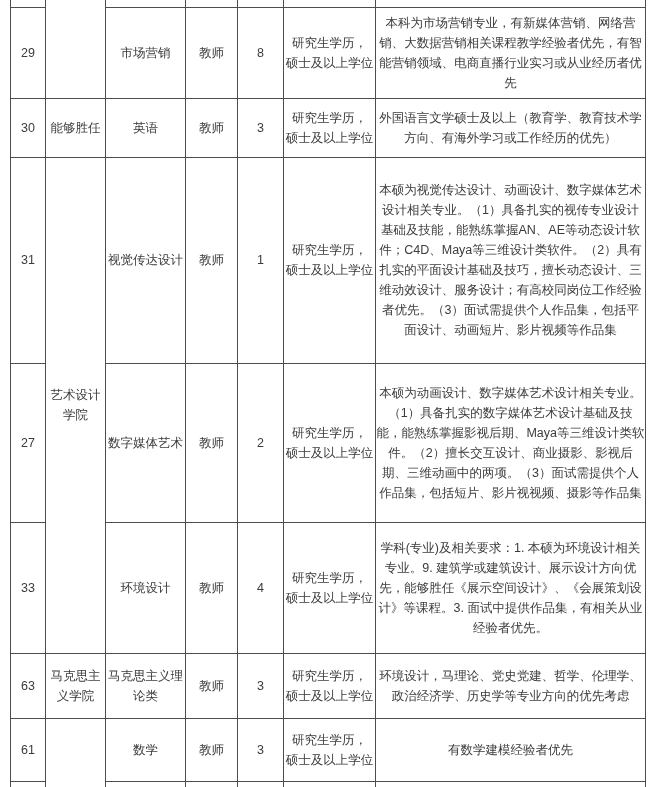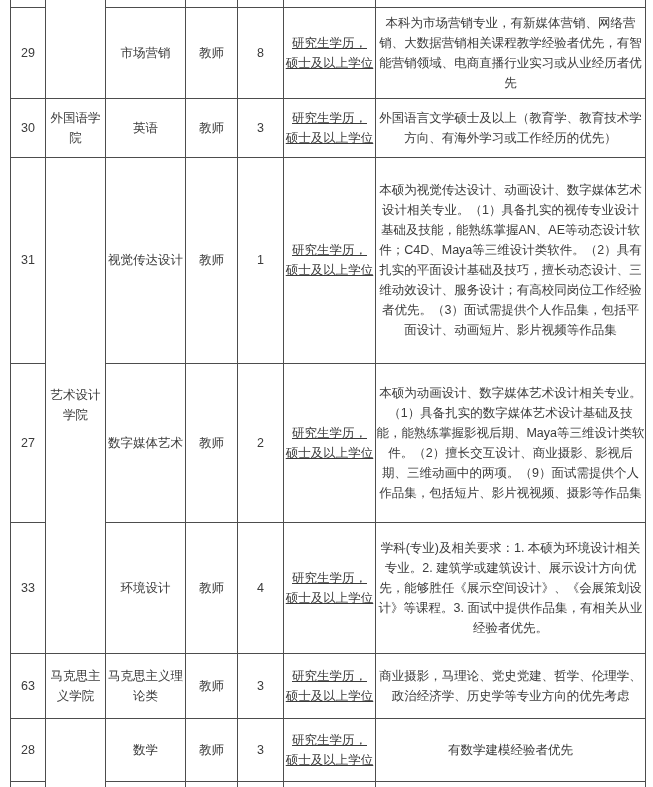--- a/index.html
+++ b/index.html
@@ -28,21 +28,21 @@
     text-align: center;
     vertical-align: middle;
     padding: 0;
     overflow: hidden;
     line-height: 1.6;
     word-break: break-all;
     margin-top: 13px;
   }
   td.major-cell { padding: 0 1px; line-height: 2.1; }
   td.college-cell { padding: 0 2px; line-height: 2.1; }
-  td.edu-cell { line-height: 2.15; text-decoration: underline; }
+  td.edu-cell { line-height: 2.15; }
   td.edu-cell .edu-line { white-space: nowrap; }
   td.req-cell {
     text-align: justify;
     padding: 2px 6px;
     font-size: 12px;
     line-height: 25.6px;
   }
   tr.partial-top td { border-top: none; }
   tr.partial-bottom td { border-bottom: none; }
   td.no-bottom { border-bottom: none; }
@@ -80,21 +80,21 @@
       <td>8</td>
       <td class="edu-cell">
         <div class="edu-line">研究生学历，</div>
         <div class="edu-line">硕士及以上学位</div>
       </td>
       <td class="req-cell">本科为市场营销专业，有新媒体营销、网络营销、大数据营销相关课程教学经验者优先，有智能营销领域、电商直播行业实习或从业经历者优先</td>
     </tr>
 
     <tr style="height:59px">
       <td>30</td>
-      <td class="college-cell">外国语学院</td>
+      <td class="college-cell">能够胜任</td>
       <td class="major-cell">英语</td>
       <td>教师</td>
       <td>3</td>
       <td class="edu-cell">
         <div class="edu-line">研究生学历，</div>
         <div class="edu-line">硕士及以上学位</div>
       </td>
       <td class="req-cell">外国语言文学硕士及以上（教育学、教育技术学方向、有海外学习或工作经历的优先）</td>
     </tr>
 
@@ -113,50 +113,50 @@
 
     <tr style="height:159px">
       <td>27</td>
       <td class="major-cell">数字媒体艺术</td>
       <td>教师</td>
       <td>2</td>
       <td class="edu-cell">
         <div class="edu-line">研究生学历，</div>
         <div class="edu-line">硕士及以上学位</div>
       </td>
-      <td class="req-cell">本硕为动画设计、数字媒体艺术设计相关专业。（1）具备扎实的数字媒体艺术设计基础及技能，能熟练掌握影视后期、Maya等三维设计类软件。（2）擅长交互设计、商业摄影、影视后期、三维动画中的两项。（9）面试需提供个人作品集，包括短片、影片视视频、摄影等作品集</td>
+      <td class="req-cell">本硕为动画设计、数字媒体艺术设计相关专业。（1）具备扎实的数字媒体艺术设计基础及技能，能熟练掌握影视后期、Maya等三维设计类软件。（2）擅长交互设计、商业摄影、影视后期、三维动画中的两项。（3）面试需提供个人作品集，包括短片、影片视视频、摄影等作品集</td>
     </tr>
 
     <tr style="height:131px">
       <td>33</td>
       <td class="major-cell">环境设计</td>
       <td>教师</td>
       <td>4</td>
       <td class="edu-cell">
         <div class="edu-line">研究生学历，</div>
         <div class="edu-line">硕士及以上学位</div>
       </td>
-      <td class="req-cell">学科(专业)及相关要求：1. 本硕为环境设计相关专业。2. 建筑学或建筑设计、展示设计方向优先，能够胜任《展示空间设计》、《会展策划设计》等课程。3. 面试中提供作品集，有相关从业经验者优先。</td>
+      <td class="req-cell">学科(专业)及相关要求：1. 本硕为环境设计相关专业。9. 建筑学或建筑设计、展示设计方向优先，能够胜任《展示空间设计》、《会展策划设计》等课程。3. 面试中提供作品集，有相关从业经验者优先。</td>
     </tr>
 
     <tr style="height:65px">
       <td>63</td>
       <td class="college-cell">马克思主义学院</td>
       <td class="major-cell">马克思主义理论类</td>
       <td>教师</td>
       <td>3</td>
       <td class="edu-cell">
         <div class="edu-line">研究生学历，</div>
         <div class="edu-line">硕士及以上学位</div>
       </td>
-      <td class="req-cell">商业摄影，马理论、党史党建、哲学、伦理学、政治经济学、历史学等专业方向的优先考虑</td>
+      <td class="req-cell">环境设计，马理论、党史党建、哲学、伦理学、政治经济学、历史学等专业方向的优先考虑</td>
     </tr>
 
     <tr style="height:63px">
-      <td>28</td>
+      <td>61</td>
       <td class="college-cell no-bottom" rowspan="2"></td>
       <td class="major-cell">数学</td>
       <td>教师</td>
       <td>3</td>
       <td class="edu-cell">
         <div class="edu-line">研究生学历，</div>
         <div class="edu-line">硕士及以上学位</div>
       </td>
       <td class="req-cell">有数学建模经验者优先</td>
     </tr>

